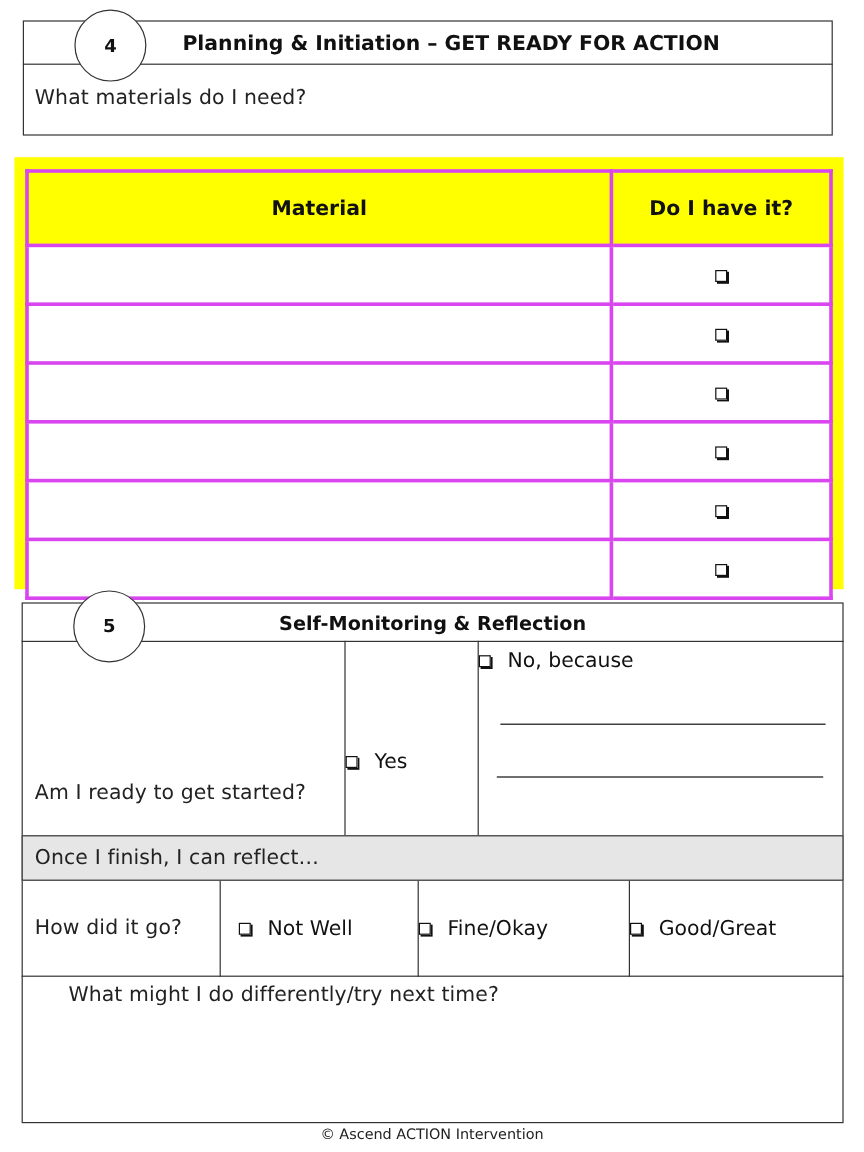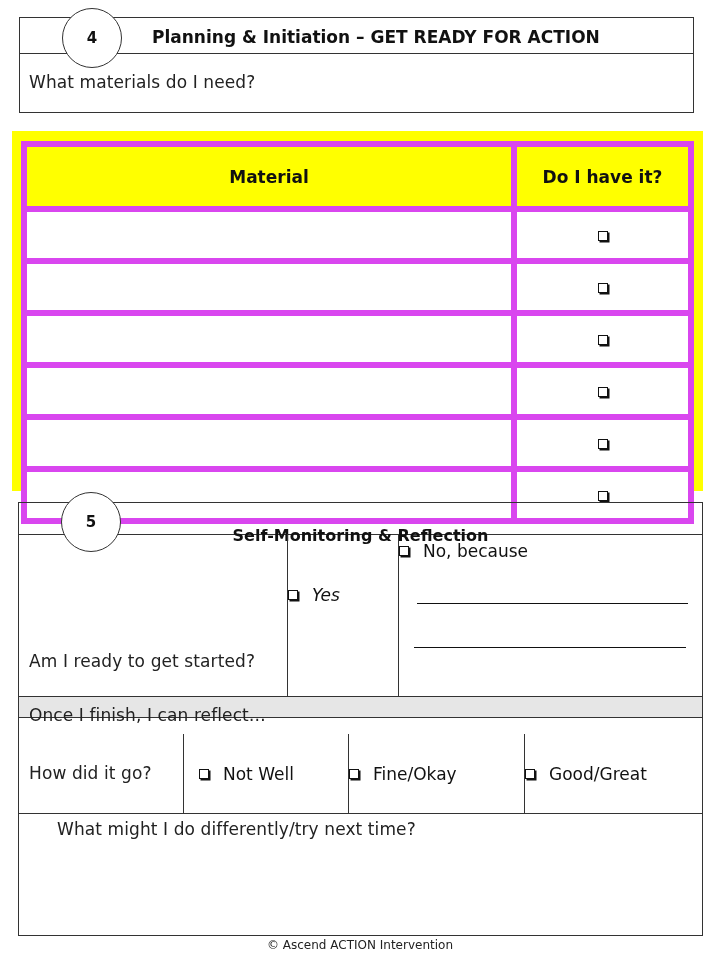--- a/index.html
+++ b/index.html
@@ -9,21 +9,21 @@
   .line-b { border:1px solid #333; }
   .hdr { font-weight:bold; font-size:17px; display:flex; align-items:center; }
   .circle { border:1px solid #333; border-radius:50%; background:#fff;
             display:flex; align-items:center; justify-content:center;
             font-weight:bold; font-size:15px; }
   .txt { font-size:17px; color:#222; letter-spacing:0.1px; }
   .cb { display:inline-block; width:10px; height:10px; border:1.5px solid #111;
         box-shadow:1.5px 1.5px 0 #111; vertical-align:middle; box-sizing:border-box; }
   .yellow-frame { background:#ffff00; }
   table.mat { border-collapse:collapse; width:100%; height:100%; }
-  table.mat td, table.mat th { border:6px solid #d946ef; padding:0; }
+  table.mat td, table.mat th { border:3px solid #d946ef; padding:0; }
   table.mat th { background:#ffff00; font-weight:bold; font-size:17px; height:59px; }
   table.mat td { background:#fff; height:46px; text-align:center; }
   .opt { display:flex; align-items:center; justify-content:flex-start; gap:14px; font-size:17px; }
   .wline { position:absolute; height:0; border-top:1.5px solid #111; }
 </style>
 </head>
 <body>
 
 <div class="abs line-b" style="left:19px; top:17px; width:675px; height:96px;"></div>
 <div class="abs" style="left:19px; top:53px; width:675px; border-top:1px solid #333;"></div>
@@ -65,37 +65,37 @@
       <td></td>
       <td><span class="cb"></span></td>
     </tr>
   </tbody>
     </table>
 </div>
 
 <div class="abs line-b" style="left:18px; top:502px; width:685px; height:434px;"></div>
 
 <div class="abs" style="left:18px; top:534px; width:685px; border-top:1px solid #333;"></div>
-<div class="abs hdr" style="left:18px; top:506px; width:685px; height:26px; justify-content:center; font-size:16px;margin-top:16px;">Self-Monitoring &amp; Reflection</div>
+<div class="abs hdr" style="left:18px; top:506px; width:685px; height:26px; justify-content:center; font-size:16px;">Self-Monitoring &amp; Reflection</div>
 
 <div class="abs" style="left:287px; top:534px; height:162px; border-left:1px solid #333;"></div>
 <div class="abs" style="left:398px; top:534px; height:162px; border-left:1px solid #333;"></div>
 <div class="abs txt" style="left:29px; top:603px;margin-top:48px;">Am I ready to get started?</div>
-<div class="abs opt" style="left:288px; top:584px; width:110px; height:22px;font-style:italic;">
+<div class="abs opt" style="left:288px; top:624px; width:110px; height:22px;">
   <span class="cb"></span>
   <span>Yes</span>
 </div>
 <div class="abs opt" style="left:399px; top:540px; width:304px; height:22px;">
   <span class="cb"></span>
   <span>No, because</span>
 </div>
 <div class="wline" style="left:417px; top:603px; width:271px;"></div>
 <div class="wline" style="left:414px; top:647px; width:272px;"></div>
 
-<div class="abs" style="left:18px; top:696px; width:685px; height:22px; background:#e6e6e6; border-top:1px solid #333; border-bottom:1px solid #333; border-left:1px solid #333; border-right:1px solid #333;">
+<div class="abs" style="left:18px; top:696px; width:685px; height:38px; background:#e6e6e6; border-top:1px solid #333; border-bottom:1px solid #333; border-left:1px solid #333; border-right:1px solid #333;">
   <span class="txt" style="position:absolute; left:10px; top:8px;">Once I finish, I can reflect…</span>
 </div>
 
 <div class="abs" style="left:183px; top:734px; height:80px; border-left:1px solid #333;"></div>
 <div class="abs" style="left:348px; top:734px; height:80px; border-left:1px solid #333;"></div>
 <div class="abs" style="left:524px; top:734px; height:80px; border-left:1px solid #333;"></div>
 <div class="abs" style="left:18px; top:813px; width:685px; border-top:1px solid #333;"></div>
 <div class="abs txt" style="left:29px; top:763px;">How did it go?</div>
 <div class="abs opt" style="left:199px; top:763px; width:164px; height:22px;">
   <span class="cb"></span>

